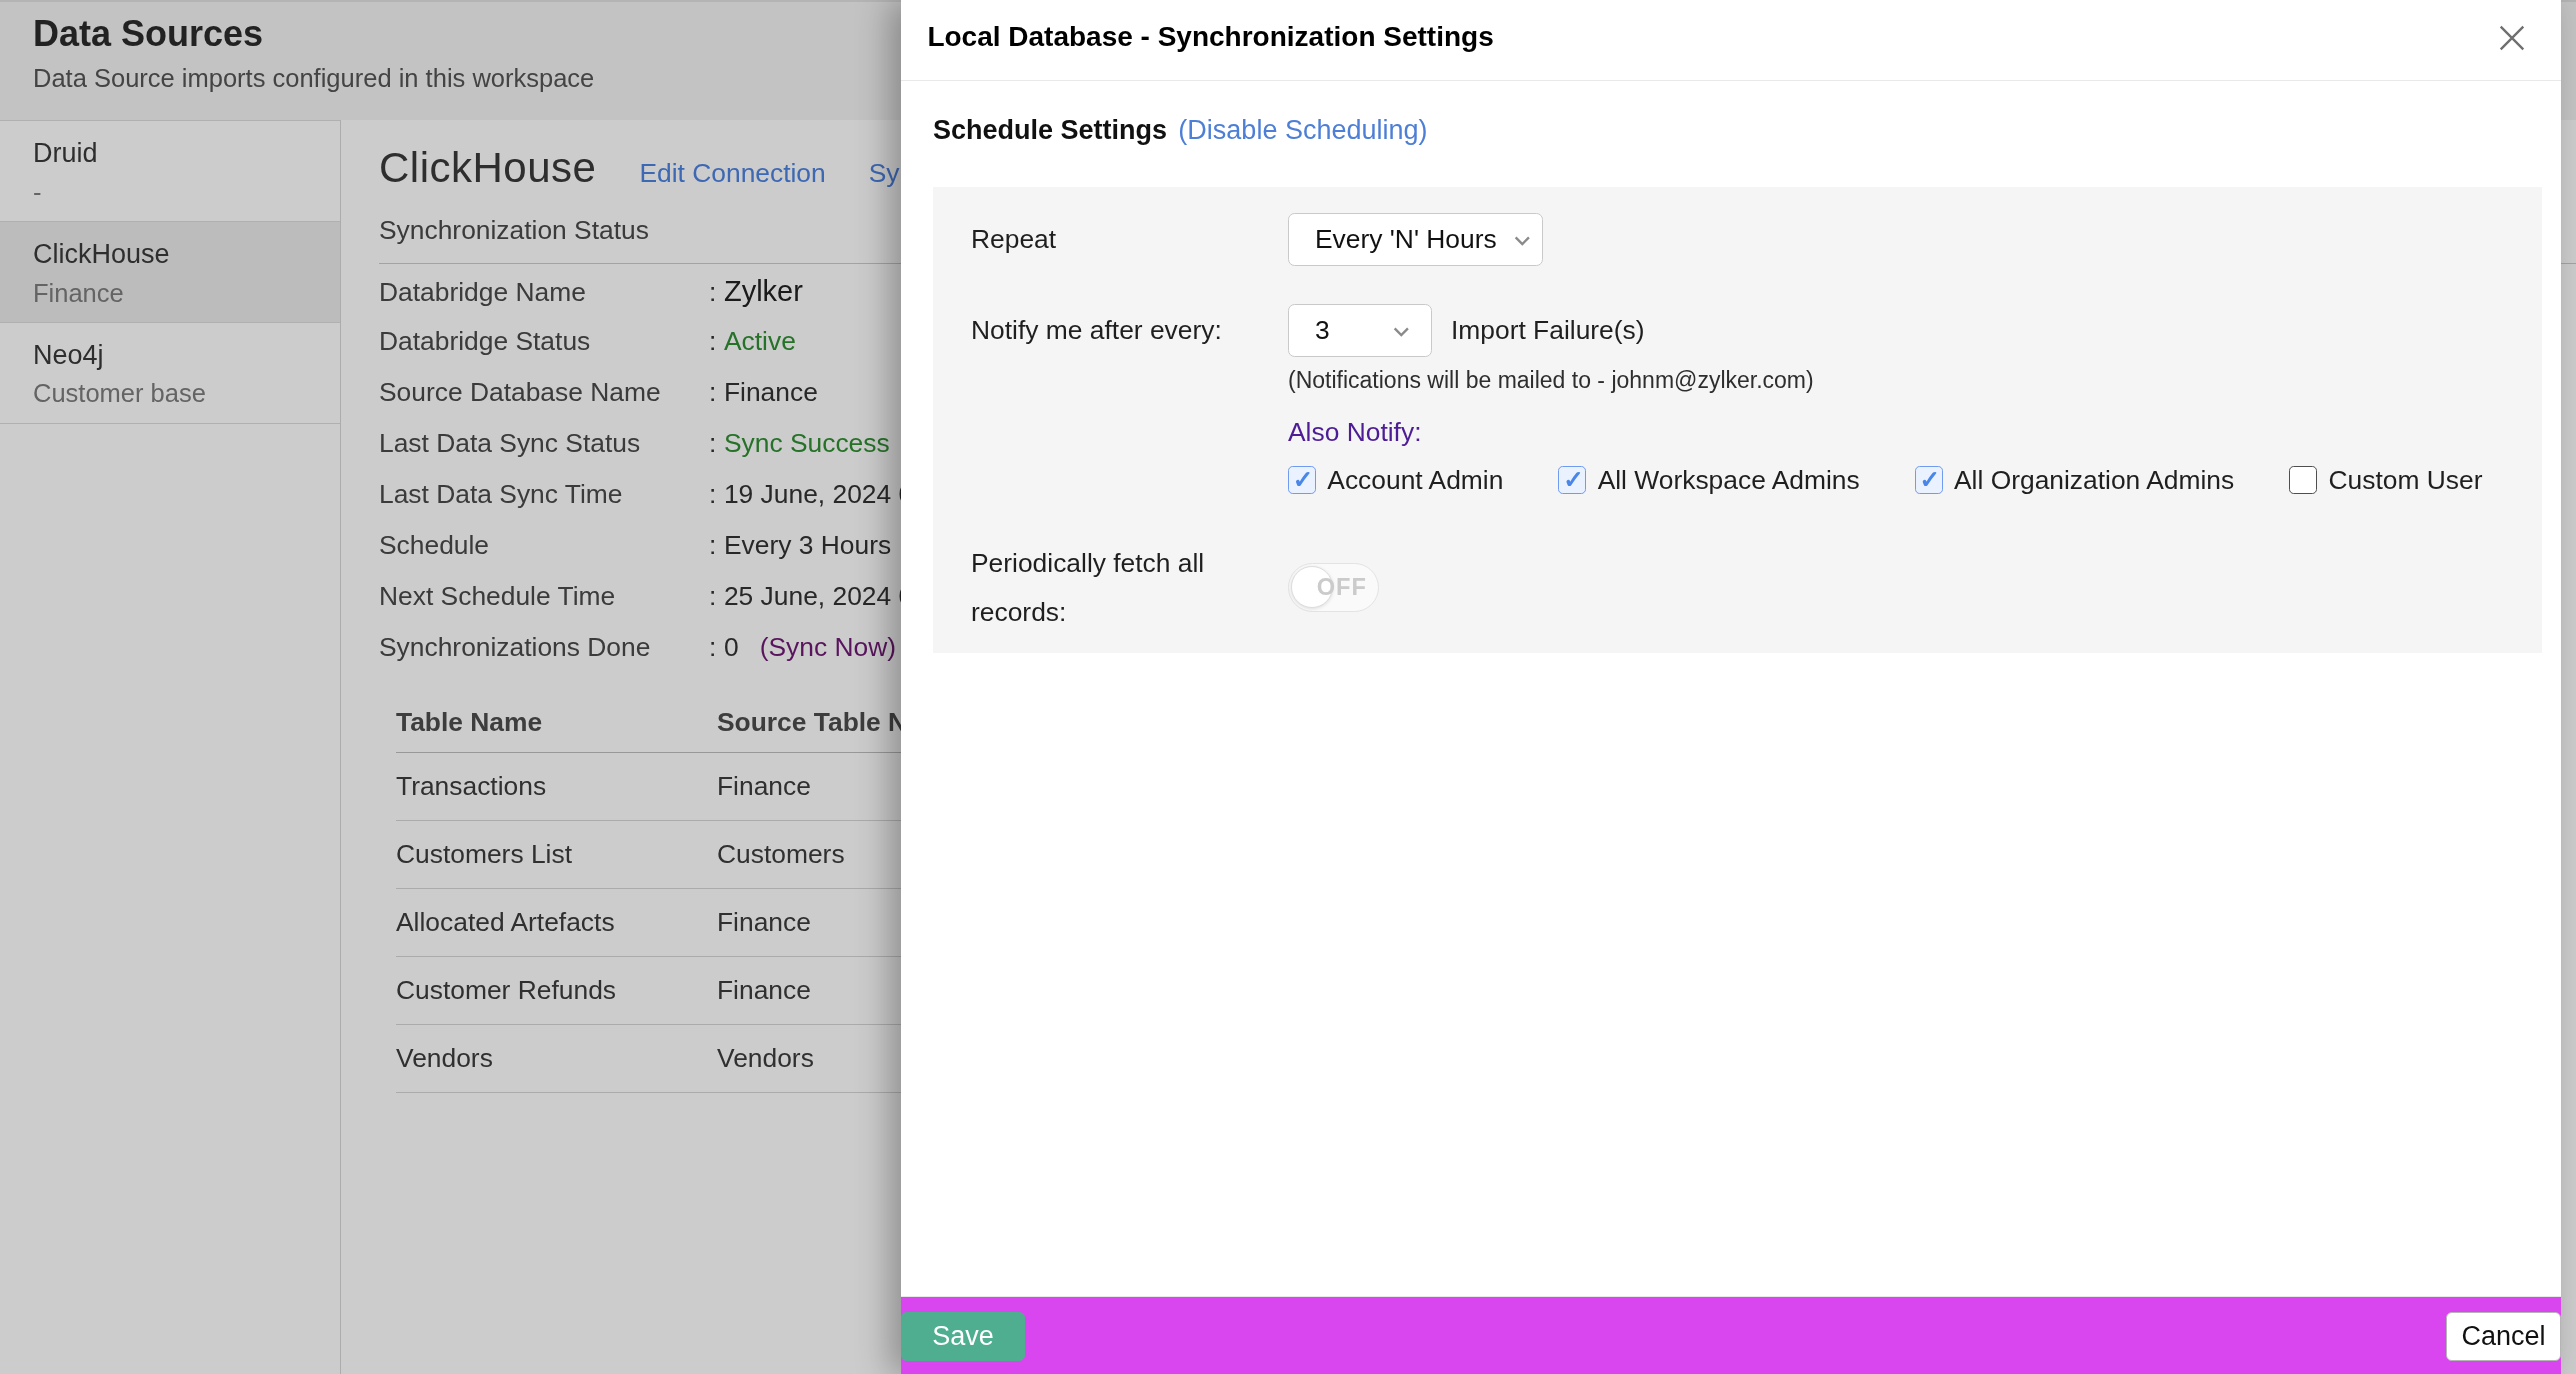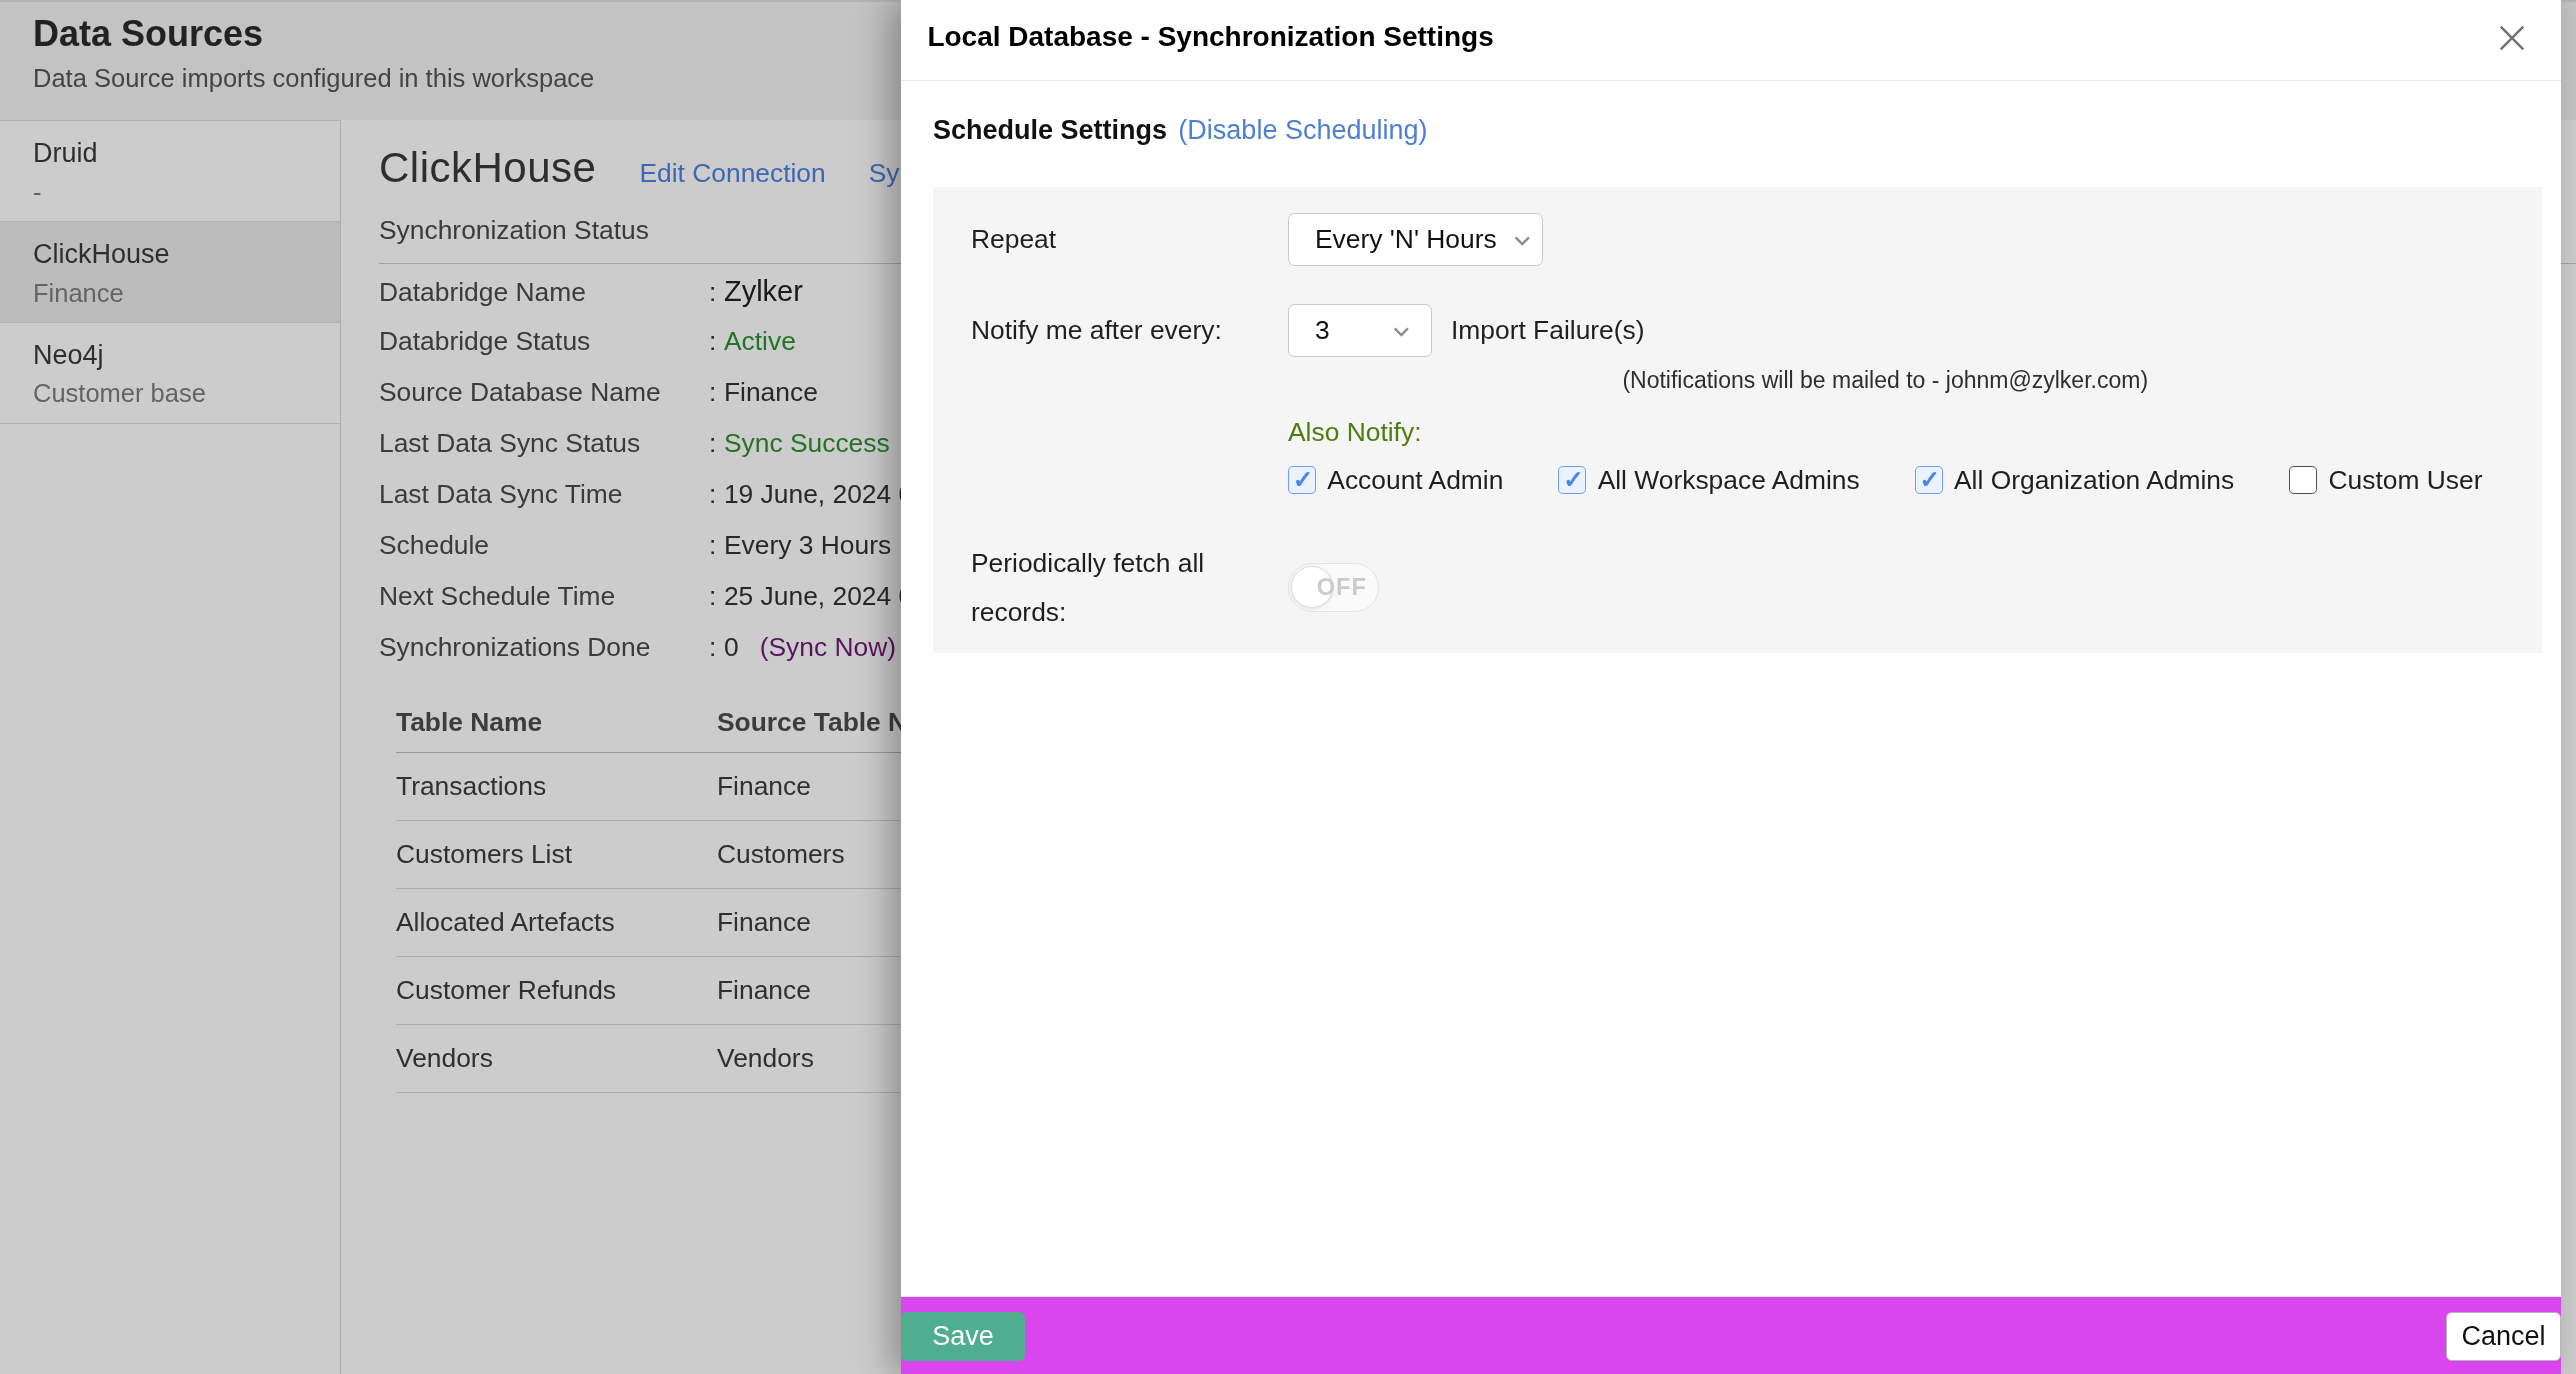--- a/index.html
+++ b/index.html
@@ -66,22 +66,22 @@
   .select { height:53px; background:#fff; border:1.9px solid #c9c9c9; border-radius:6.6px; display:flex; align-items:center; justify-content:space-between; padding:0 17px 0 26px; cursor:pointer; }
   .select-value { font-size:26.4px; color:#111; white-space:nowrap; }
   .sel-repeat { width:255px; }
   .sel-perform { width:185px; }
   .sel-notify { width:144px; }
   .chev { width:24.6px; height:24.6px; flex:none; margin-left:13.2px; }
 
   .notify-right { display:flex; flex-direction:column; }
   .notify-line1 { display:flex; align-items:center; gap:19px; }
   .import-failures { font-size:26.4px; color:#1f1f1f; }
-  .notify-note { margin-top:9.4px; font-size:23px; color:#2e2e2e;text-align:center; }
-  .also-notify { margin-top:23px; font-size:26.4px; color:#4d7c0f; }
+  .notify-note { margin-top:9.4px; font-size:23px; color:#2e2e2e; }
+  .also-notify { margin-top:23px; font-size:26.4px; color:#4c1d95; }
   .cb-row { margin-top:17px; display:flex; align-items:center; gap:55px; }
   .cb-group { display:flex; align-items:center; gap:11.3px; cursor:pointer; }
   .cb { width:28px; height:28px; border-radius:4.7px; flex:none; position:relative; }
   .cb.checked { background:#e9f2fe; border:1.9px solid #6f9bf0; }
   .cb.checked::after { content:"\2713"; position:absolute; left:3.8px; top:-1.9px; font-size:24.6px; font-weight:700; color:#4a86e8; }
   .cb.unchecked { background:#fff; border:1.9px solid #4f4f4f; }
   .cb-label { font-size:26.4px; color:#1f1f1f; }
 
   .toggle { width:91px; height:49px; border-radius:24.6px; background:#fafafa; border:1.9px solid #e3e3e3; position:relative; cursor:pointer; }
   .toggle-knob { position:absolute; left:1.9px; top:1.9px; width:42px; height:42px; border-radius:50%; background:#fff; border:0.9px solid #ddd; box-shadow:0 0.9px 3.8px rgba(0,0,0,0.12); }

